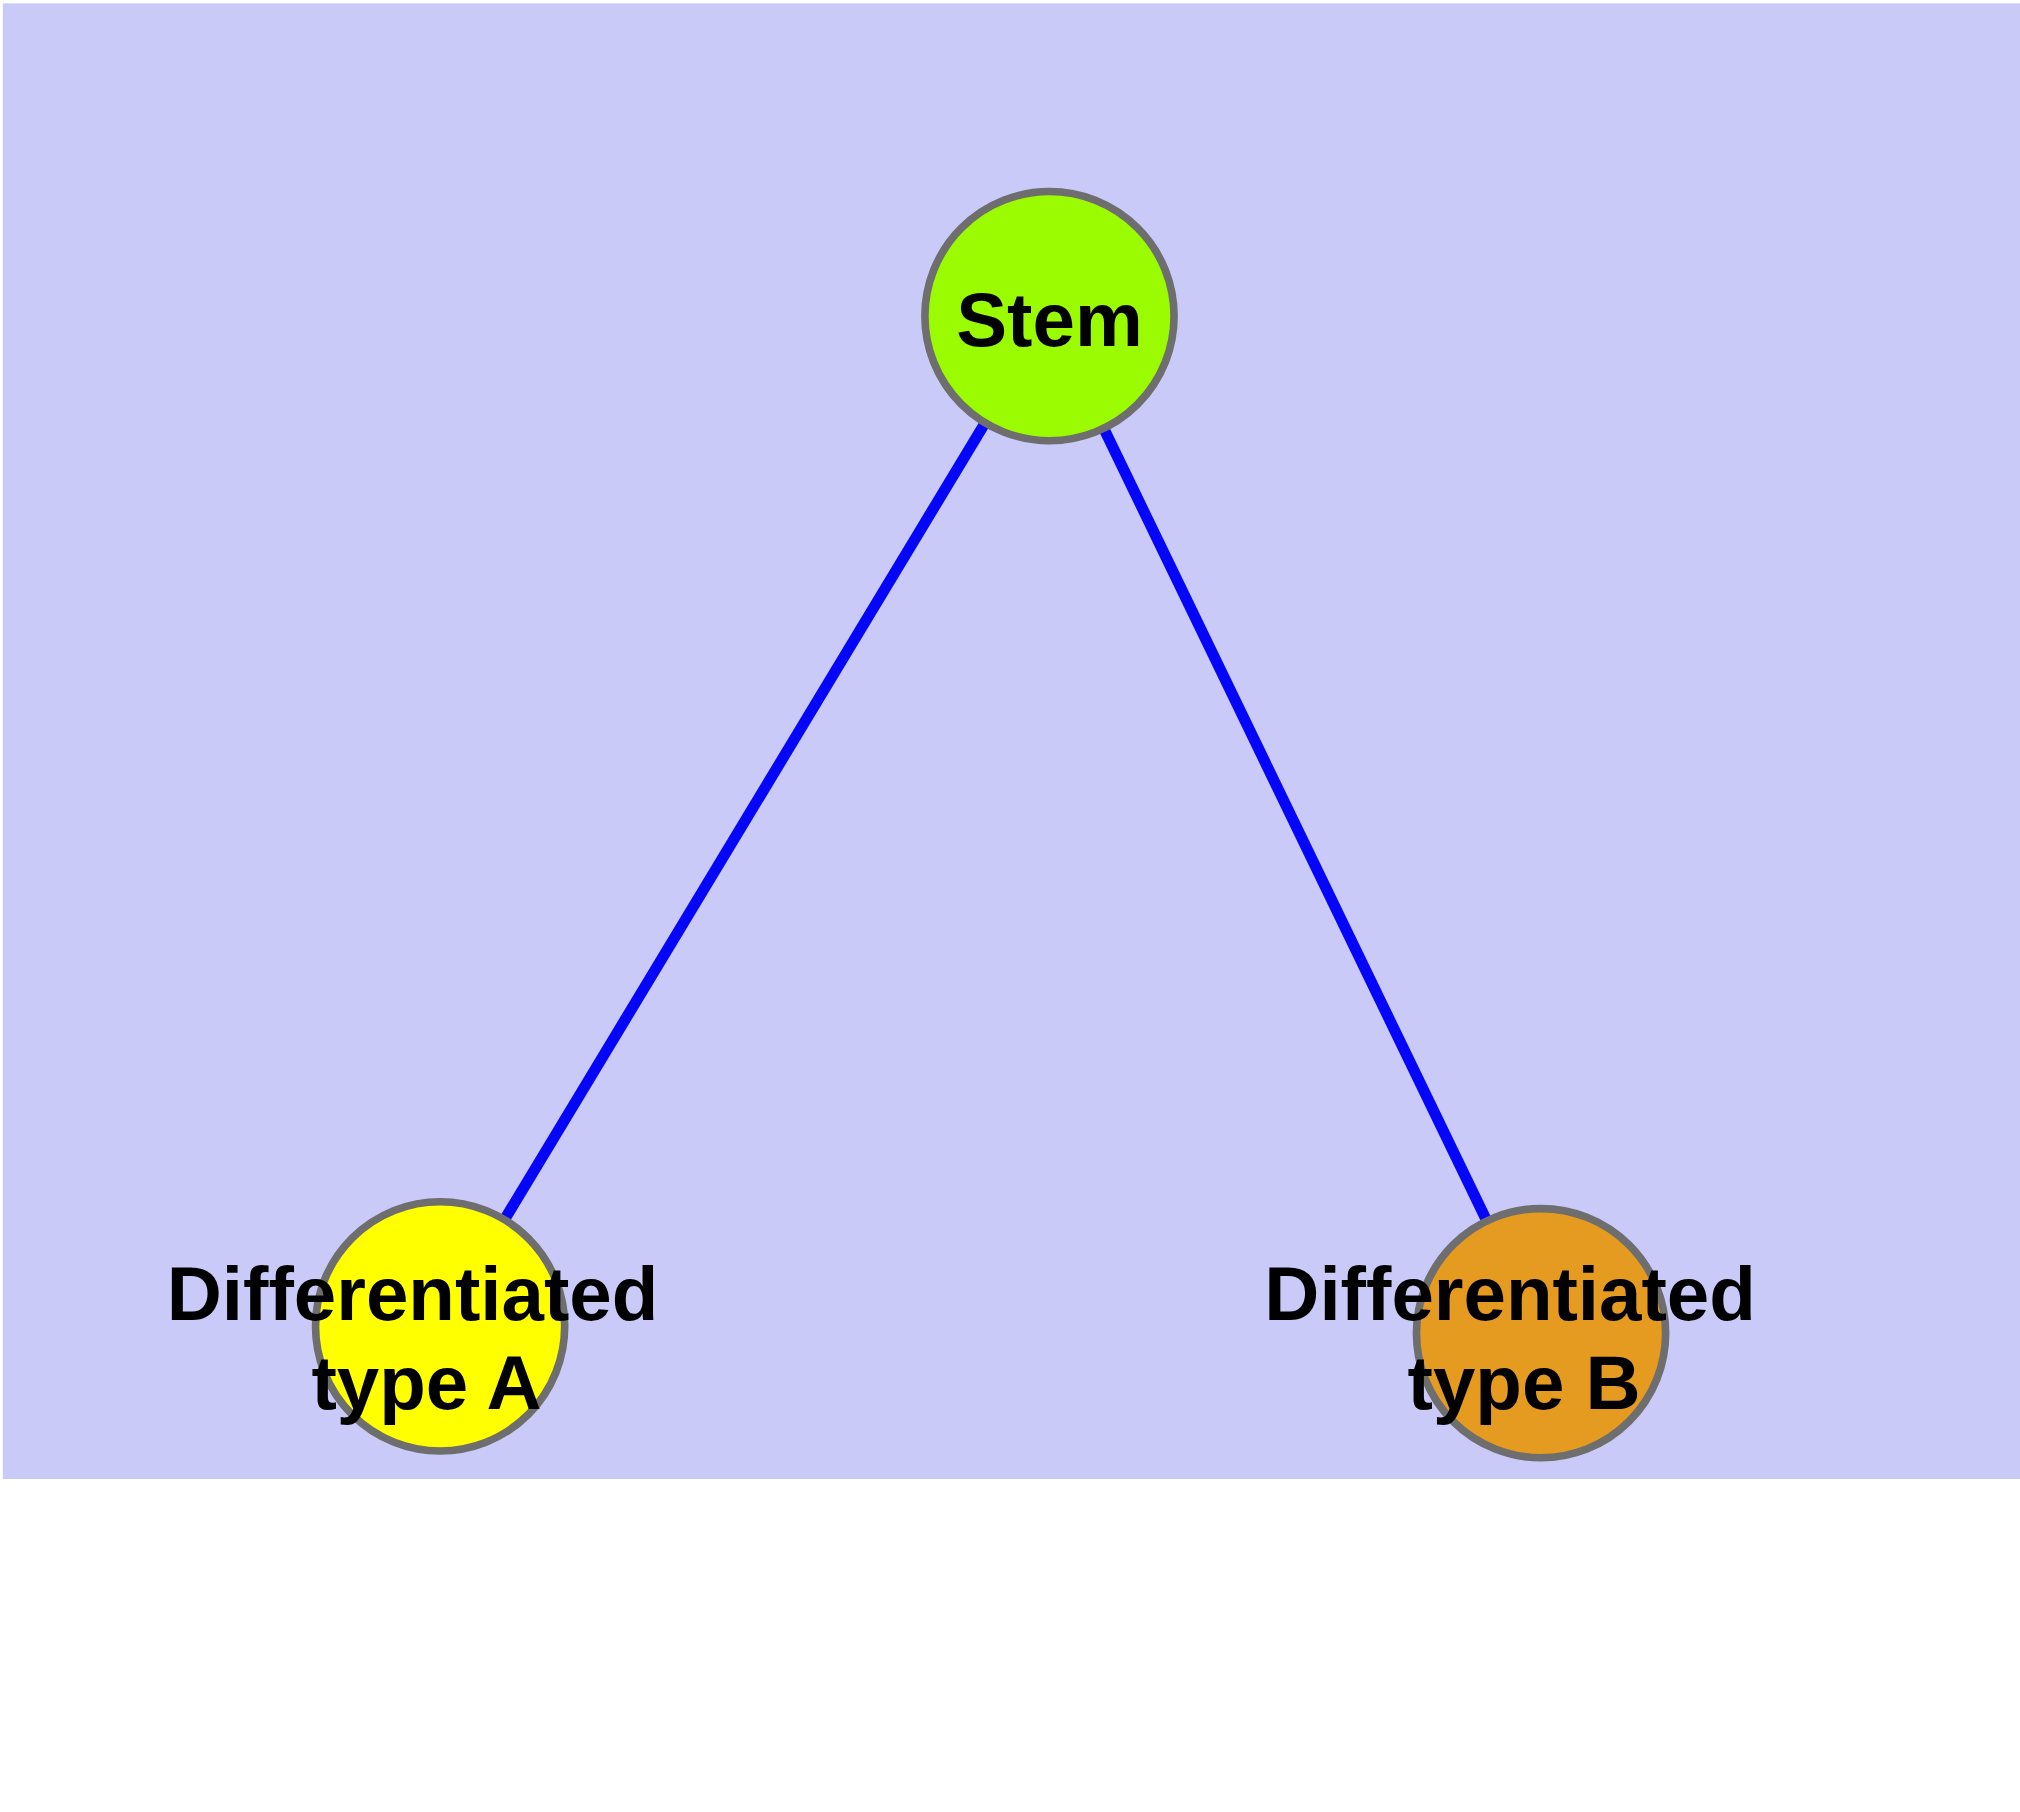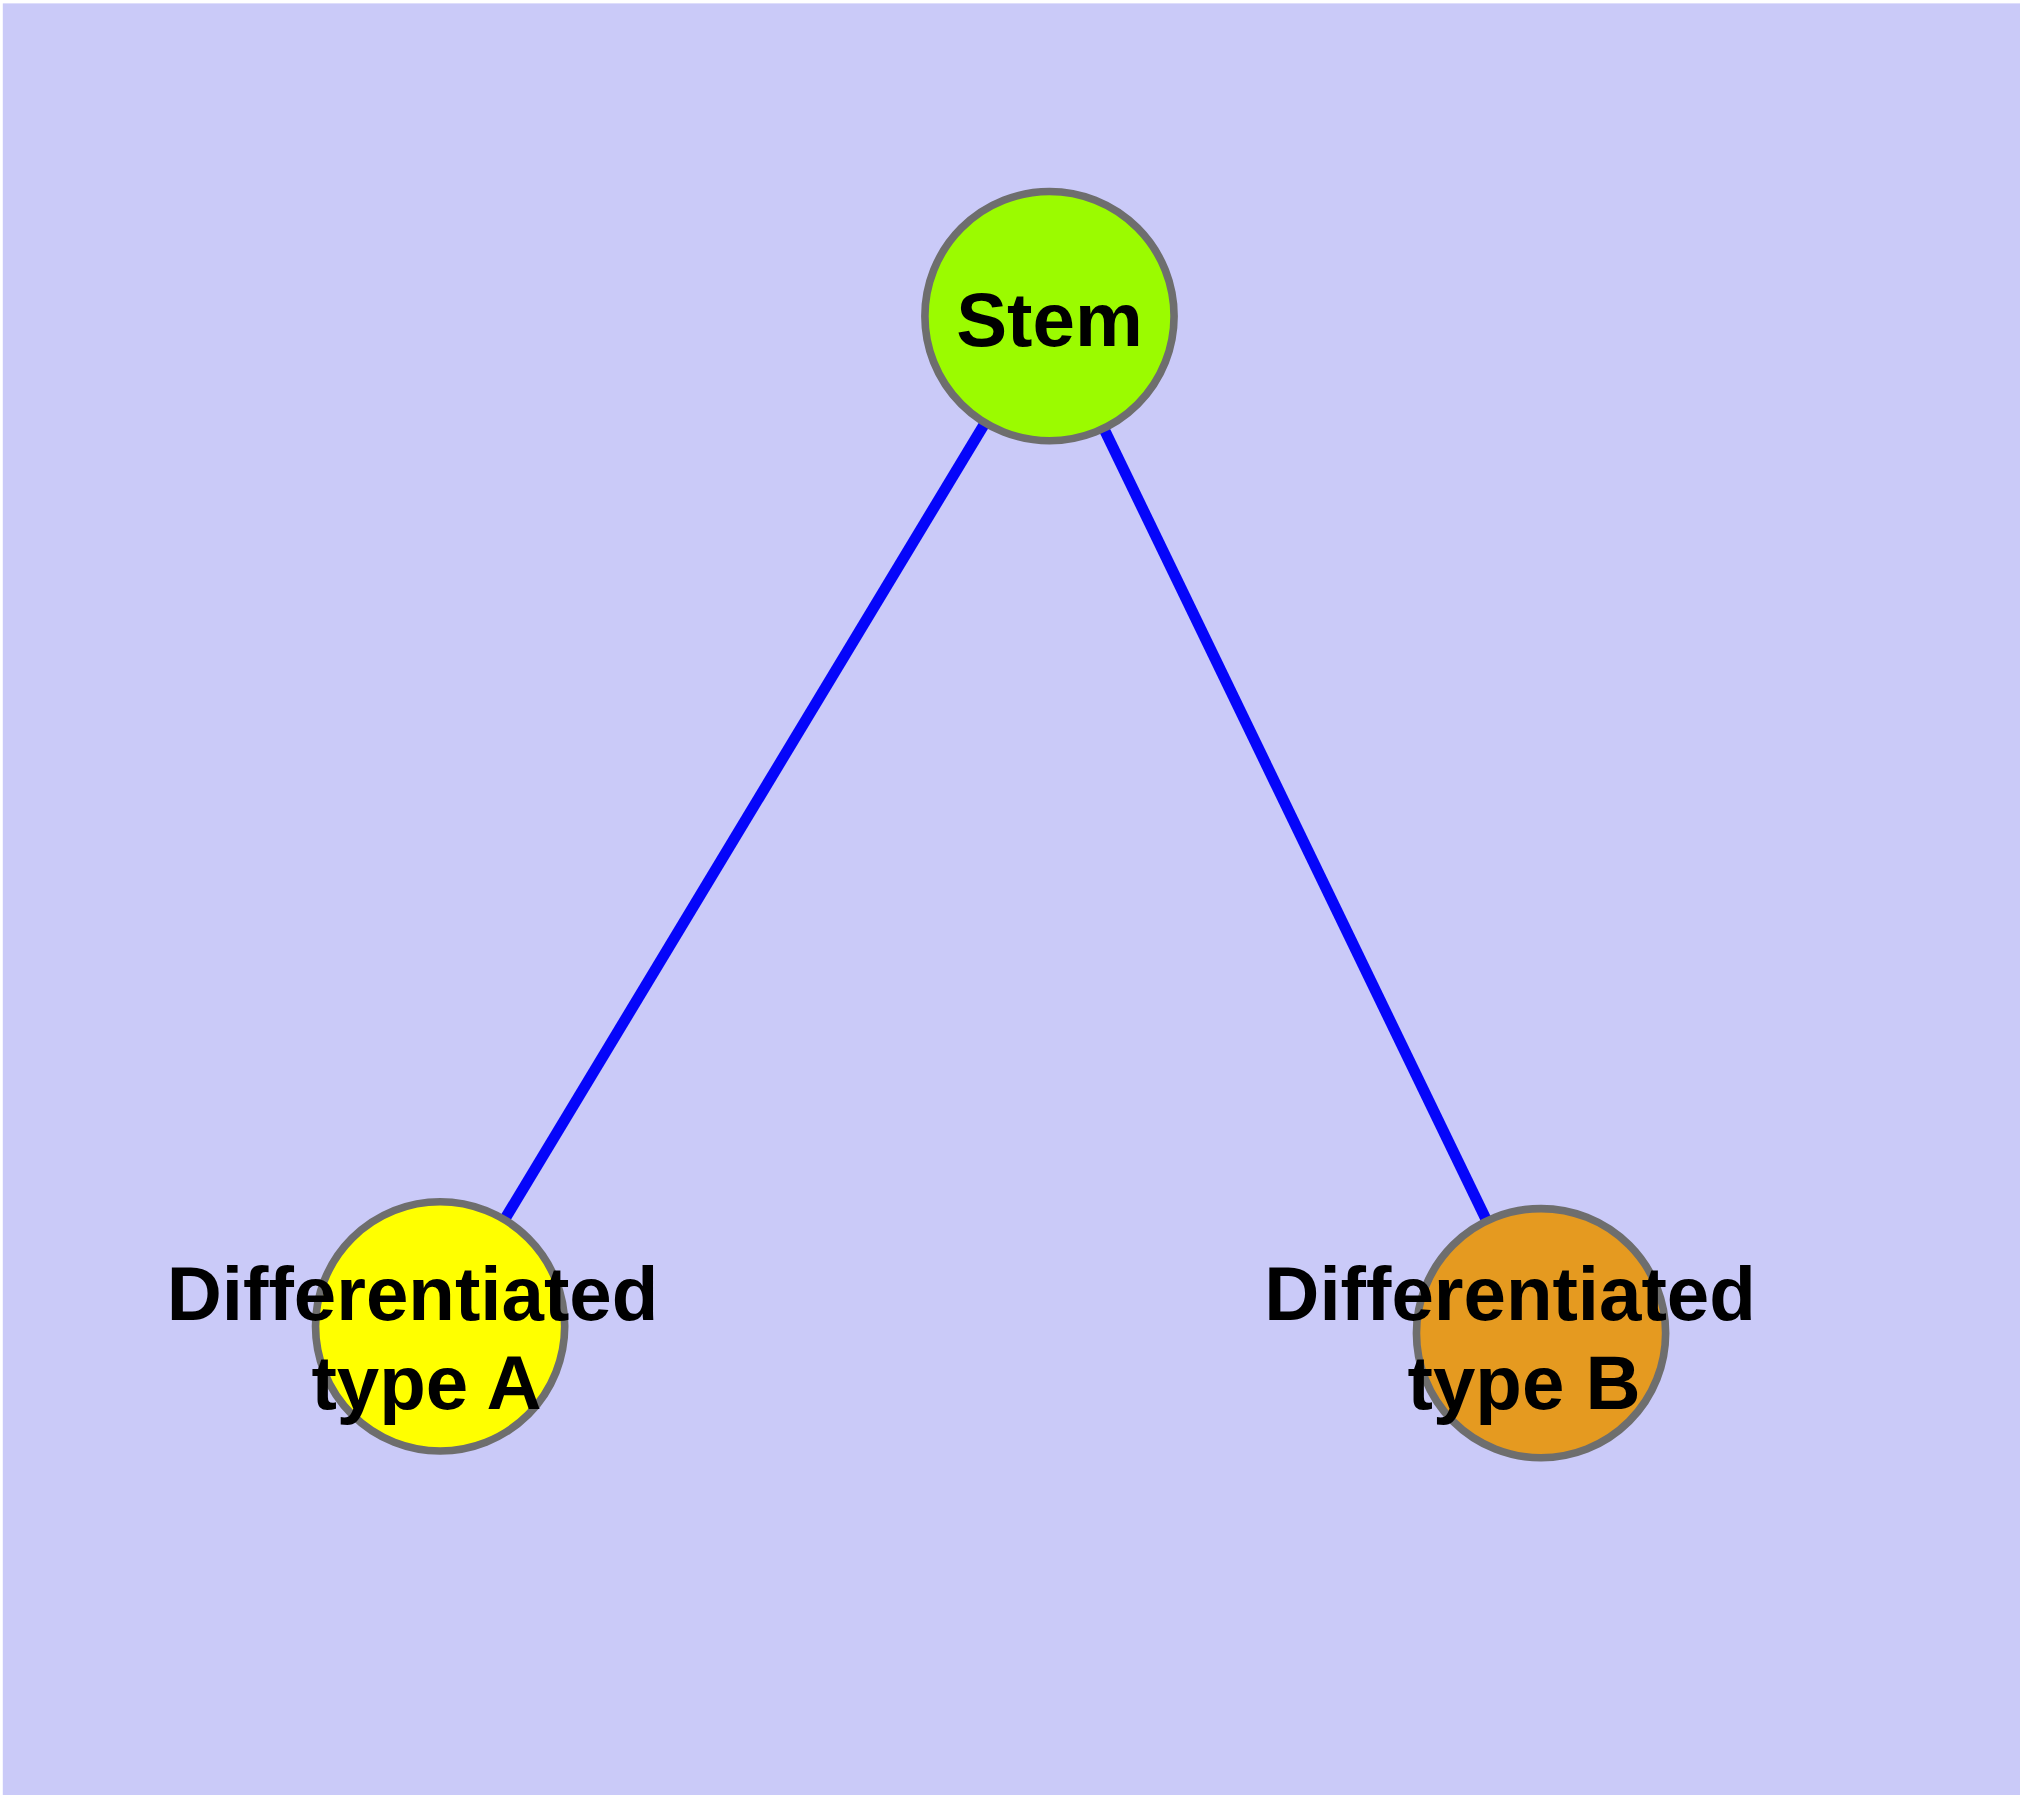--- a/index.html
+++ b/index.html
@@ -3,21 +3,21 @@
 <meta charset="utf-8">
 <style>
   html, body {
     margin: 0;
     padding: 0;
     background: #ffffff;
   }
   .stage {
     position: relative;
     width: 2021px;
-    height: 1795px;
+    height: 1479px;
     overflow: hidden;
     background: #ffffff;
   }
   svg {
     display: block;
   }
   .edge {
     fill: none;
     stroke-width: 13px;
     stroke-linecap: butt;

